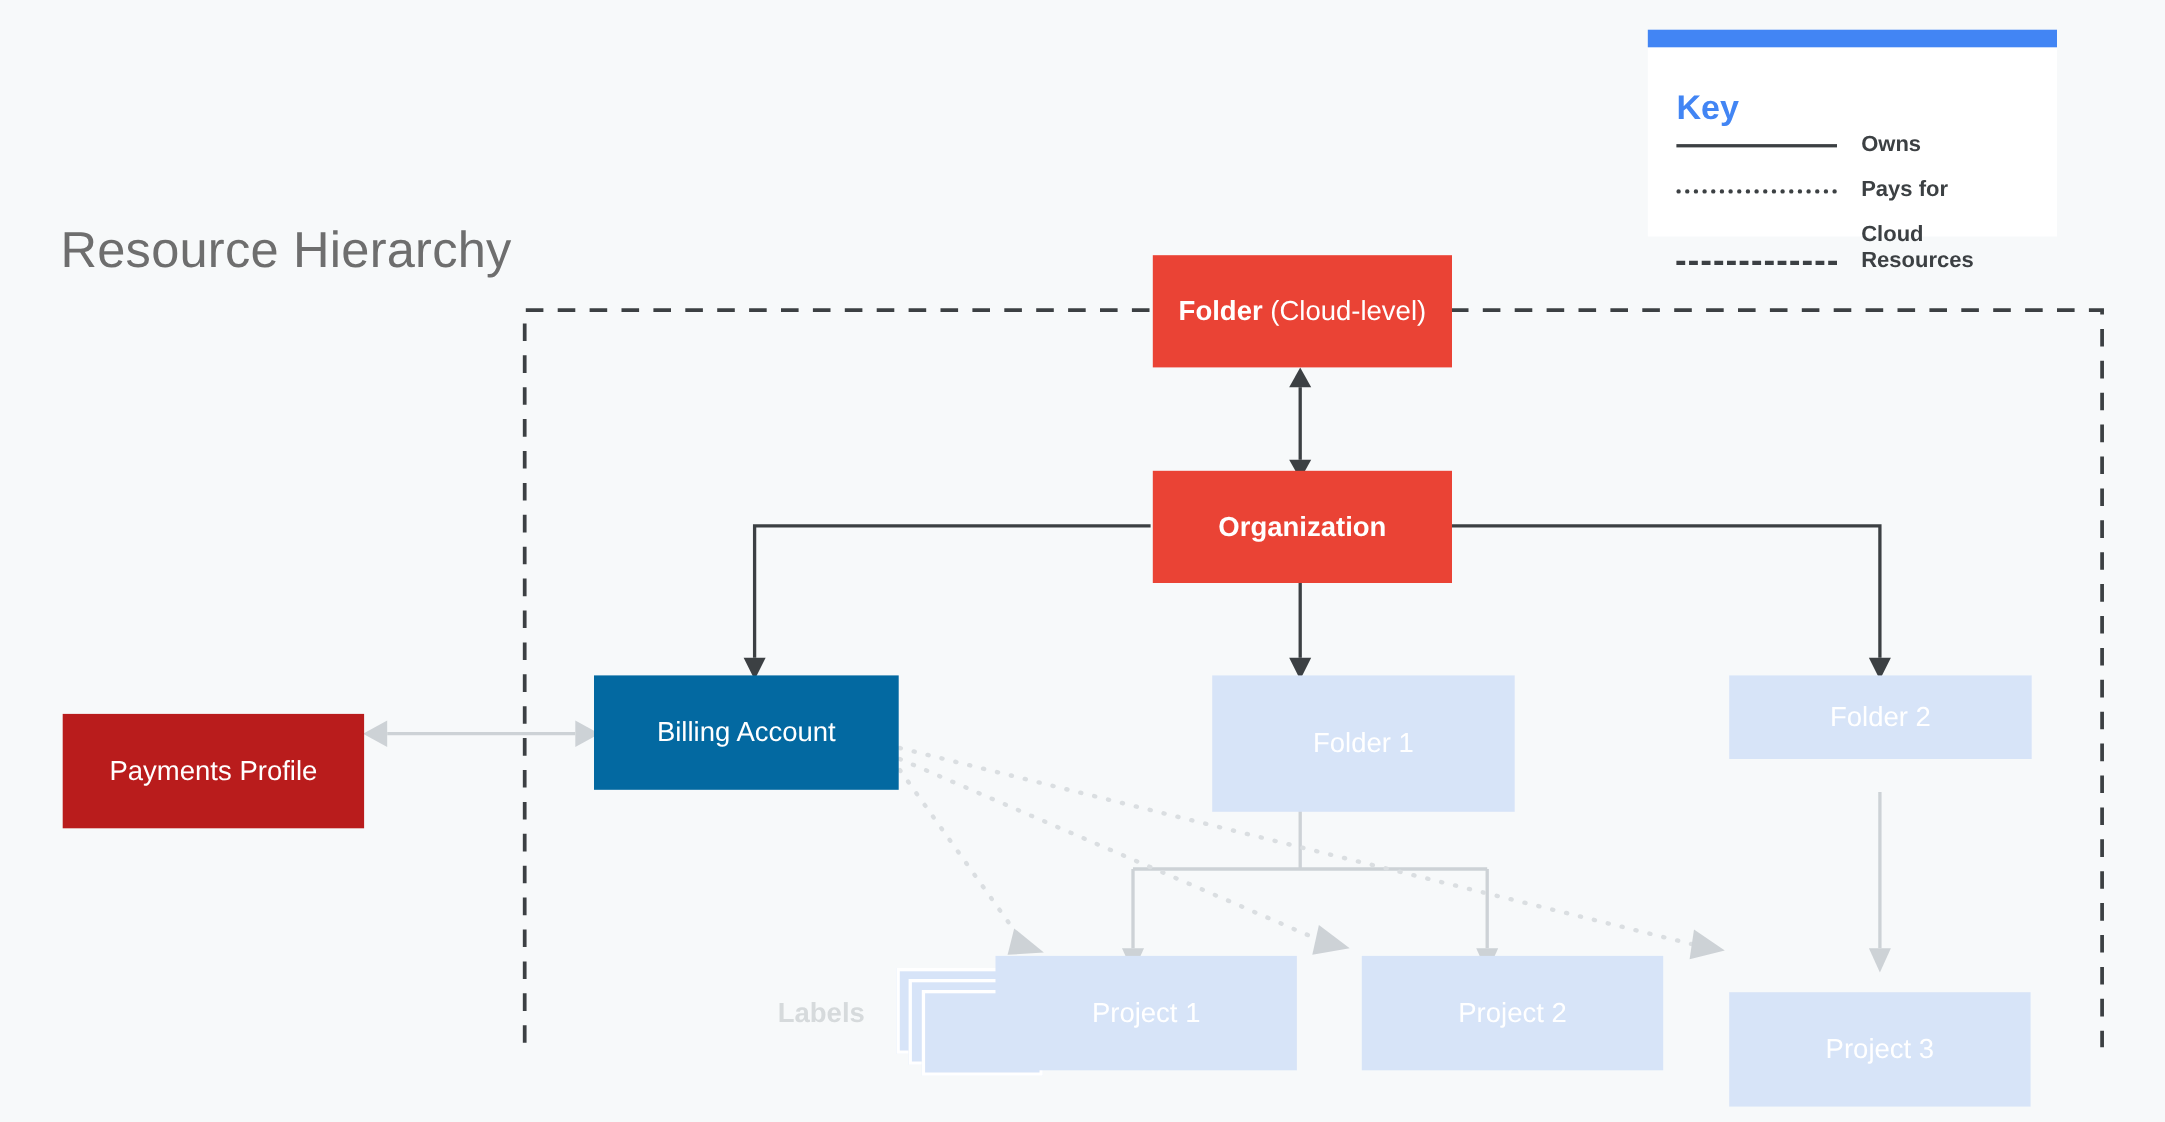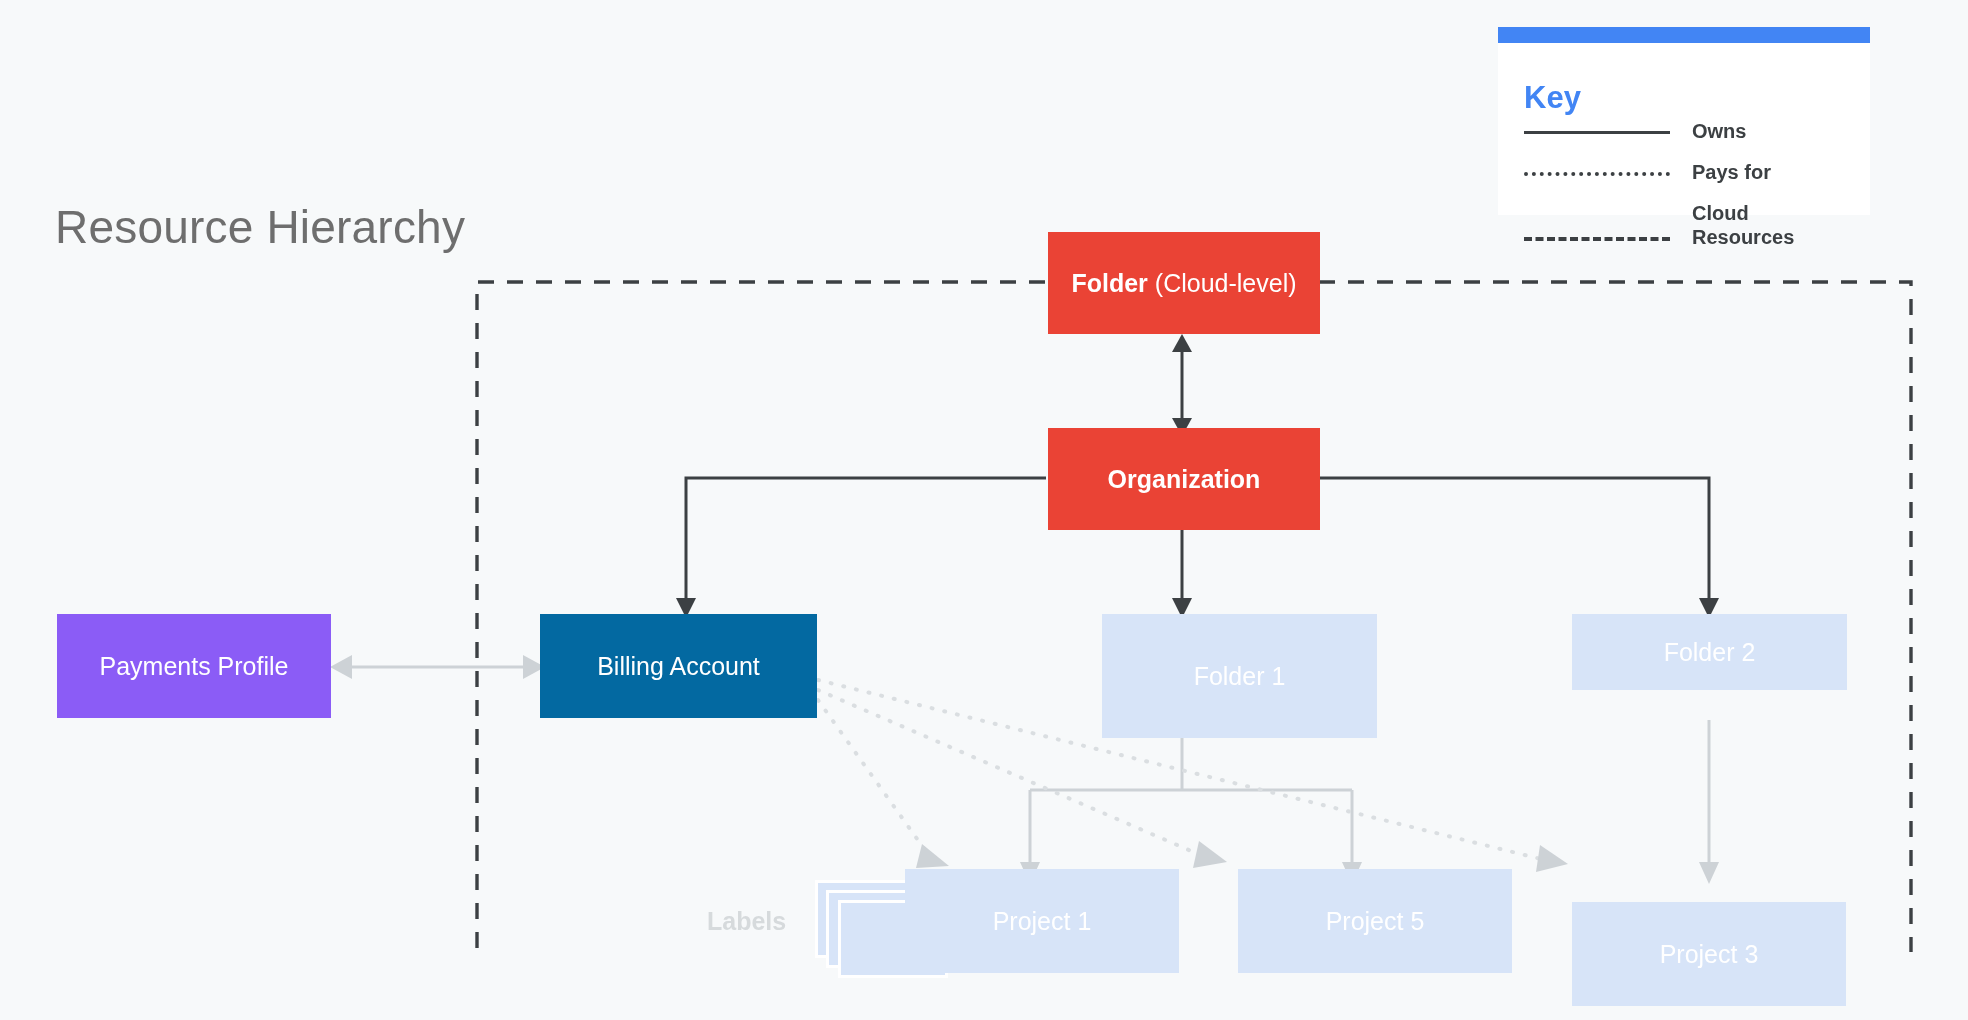--- a/index.html
+++ b/index.html
@@ -27,21 +27,21 @@
     display:flex;align-items:center;justify-content:center;
     box-sizing:border-box;
     text-align:center;
     line-height:1.15;
   }
   .node-red{background:#EA4335;color:#FFFFFF;font-size:25px;}
   .node-red .b{font-weight:700;}
   .node-red .n{font-weight:400;margin-top:25px;}
   .node-green{background:#0369a1;color:#FFFFFF;font-size:25px;font-weight:400;}
   .node-blue{background:#D7E4F8;color:#FFFFFF;font-size:25px;font-weight:400;}
-  .node-cream{background:#8b5cf6;color:#FFFFFF;font-size:25px;font-weight:400;}
+  .node-cream{background:#b91c1c;color:#FFFFFF;font-size:25px;font-weight:400;margin-top:35px;}
 
   
   #labels-text{
     position:absolute;left:707px;top:907px;
     font-size:25px;color:#D6DADC;font-weight:700;
     white-space:nowrap;
   }
   
   .cards{position:absolute;}
   .card{
@@ -191,21 +191,21 @@
     <div class="card" style="left:0px;top:0px;width:110px;height:78px;"></div>
     <div class="card" style="left:11px;top:10px;width:110px;height:78px;"></div>
     <div class="card" style="left:23px;top:20px;width:110px;height:78px;"></div>
   </div>
 
   <div class="node node-blue" style="left:905px;top:869px;width:274px;height:104px;">
     <span>Project 1</span>
   </div>
 
   <div class="node node-blue" style="left:1238px;top:869px;width:274px;height:104px;">
-    <span>Project 5</span>
+    <span>Project 2</span>
   </div>
 
   <div class="node node-blue" style="left:1572px;top:902px;width:274px;height:104px;">
     <span>Project 3</span>
   </div>
 
   <div id="labels-text">Labels</div>
 
   <div id="legend">
     <div id="legend-bar"></div>

